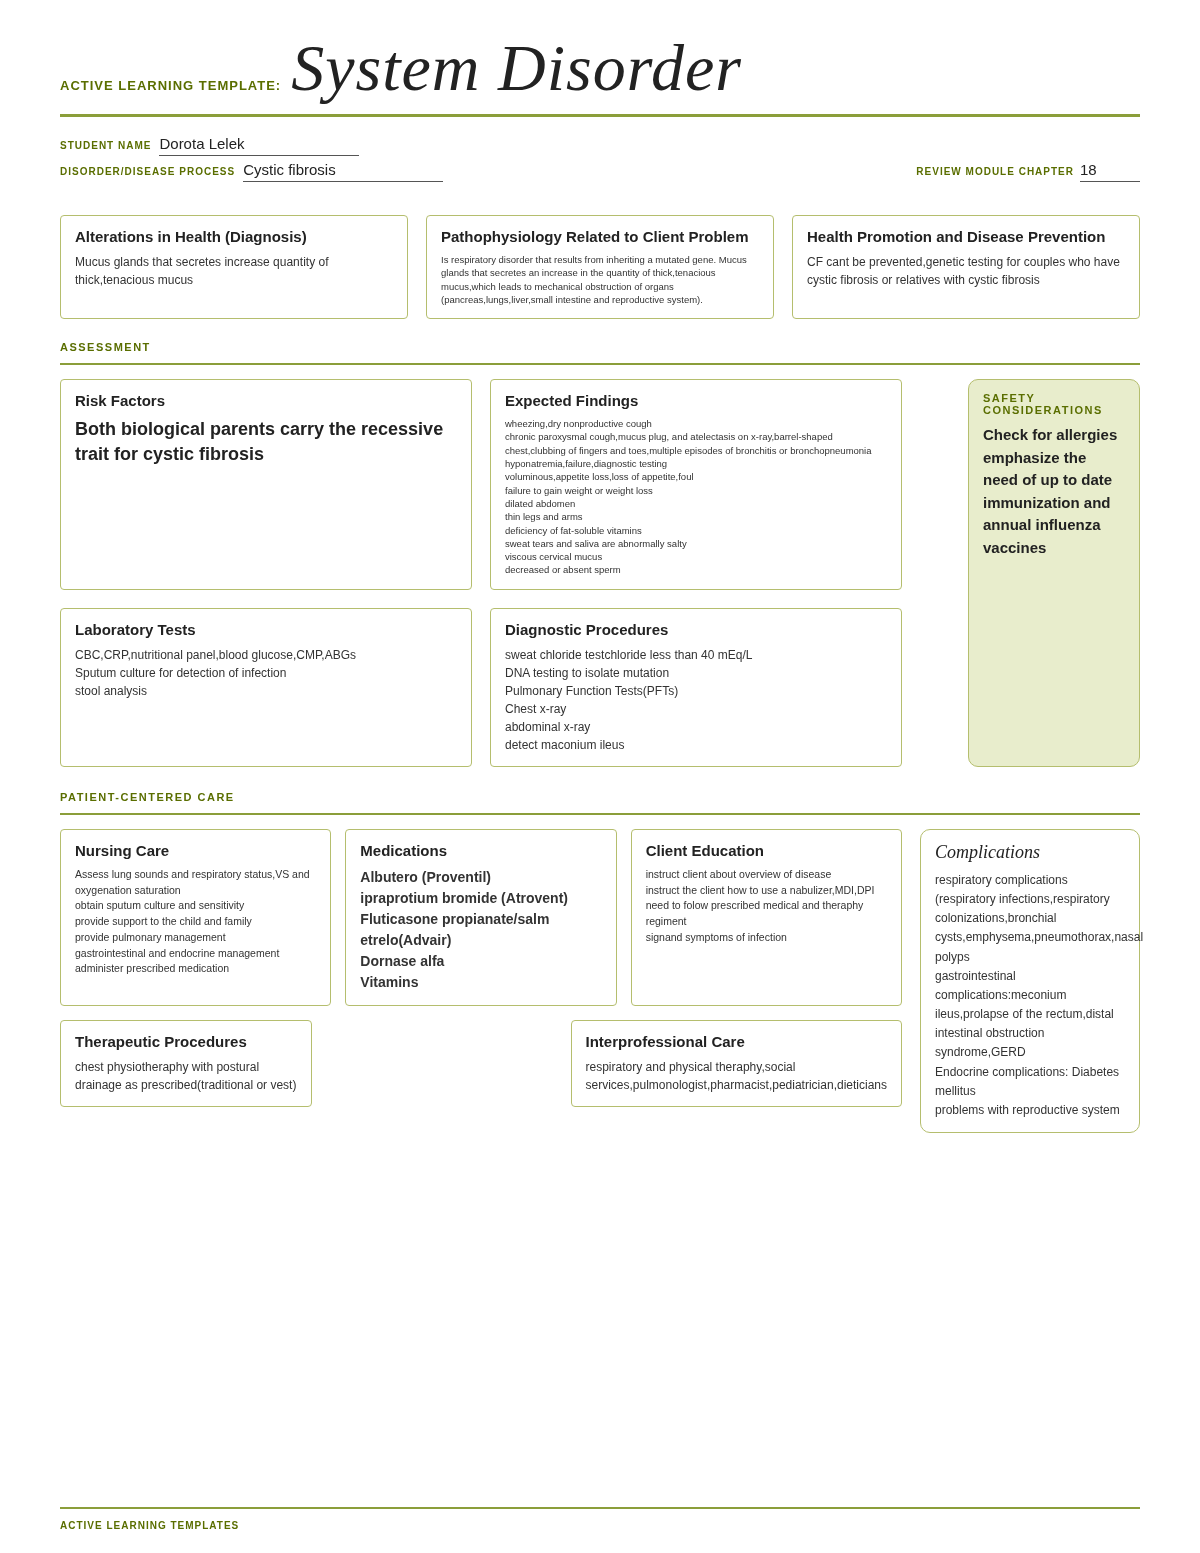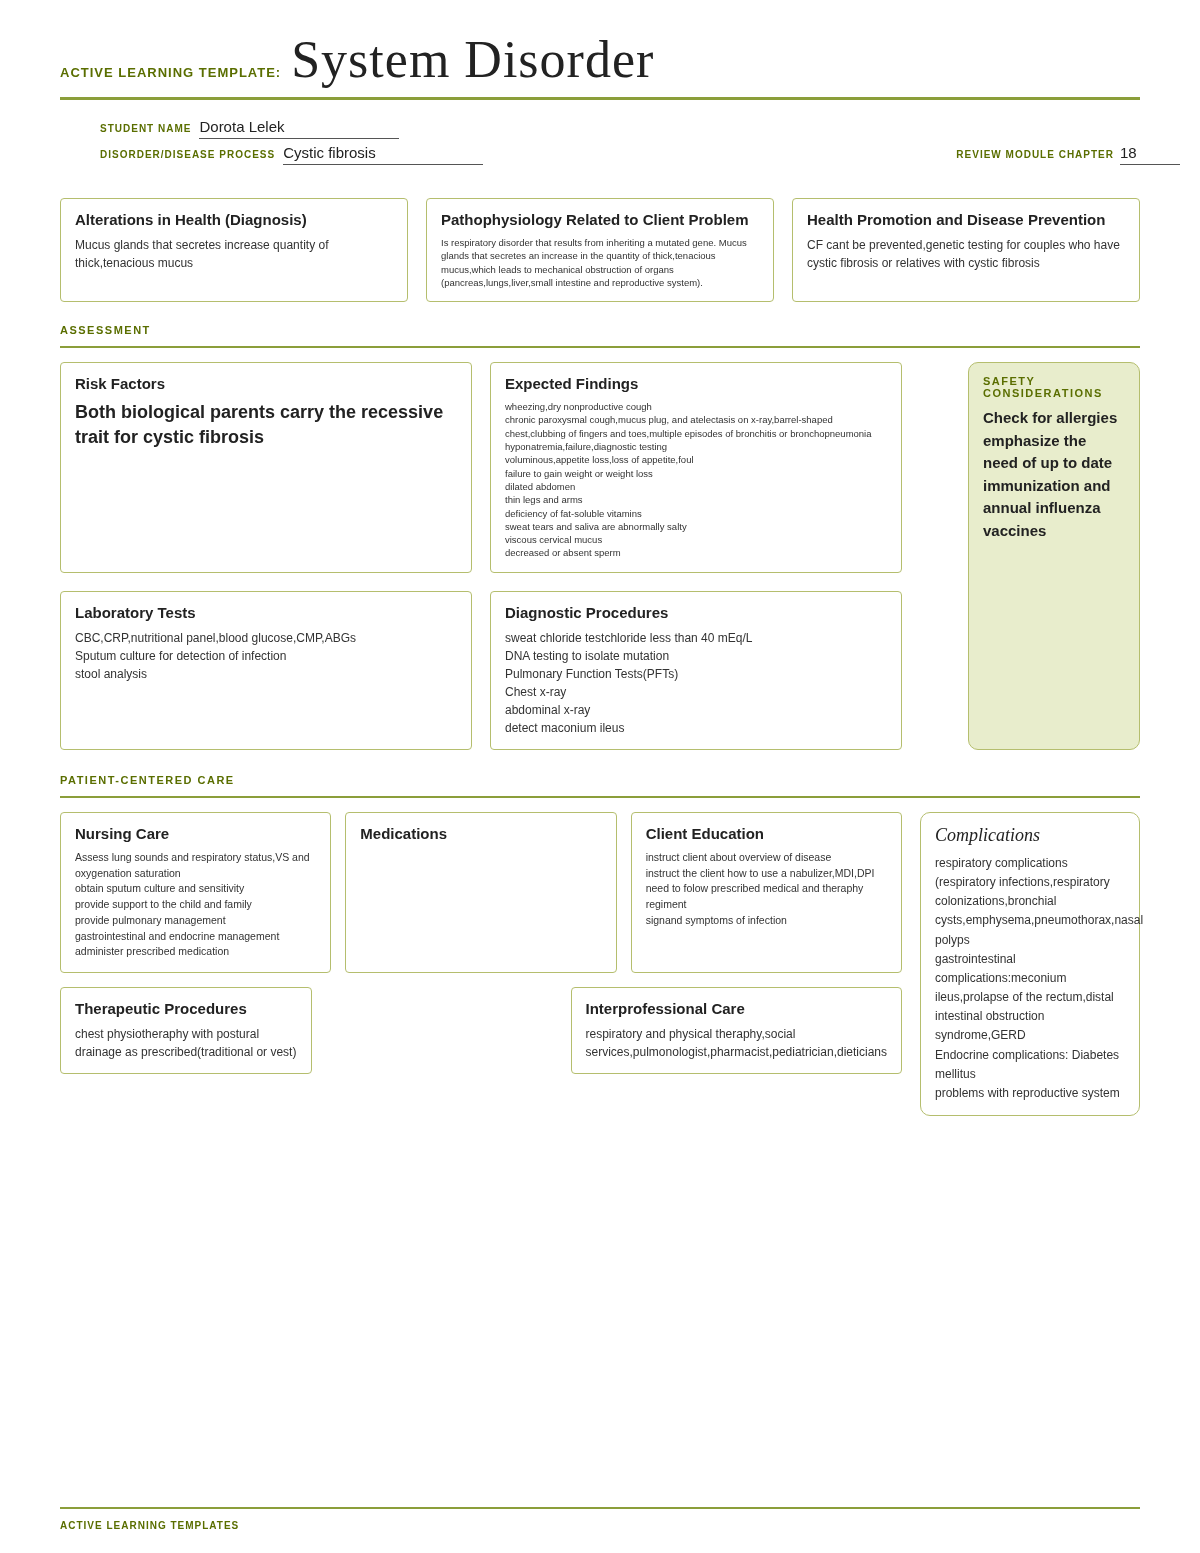--- a/index.html
+++ b/index.html
@@ -30,22 +30,23 @@
       margin-bottom: 18px;
     }
     .header-label {
       font-size: 13px;
       font-weight: bold;
       color: #5a6e00;
       letter-spacing: 1px;
       text-transform: uppercase;
     }
     .header-title {
-      font-size: 52px;
+      font-size: 66px;
       font-family: Georgia, 'Times New Roman', serif;
+      font-style: italic;
       color: #222;
       letter-spacing: 1px;
     }
 
     
     .student-info {
       margin-bottom: 28px;
     }
     .info-row {
       display: flex;
@@ -71,21 +72,20 @@
       margin-left: auto;
       display: flex;
       align-items: baseline;
       gap: 6px;
     }
     .info-row-wrap {
       display: flex;
       align-items: flex-start;
       gap: 8px;
       width: 100%;
-      margin-left: 40px;
     }
 
     
     .section-label {
       font-size: 11px;
       font-weight: bold;
       color: #5a6e00;
       letter-spacing: 1.5px;
       text-transform: uppercase;
       margin-bottom: 10px;
@@ -358,20 +358,25 @@
           <div class="card-title">Nursing Care</div>
           <div class="nursing-body" style="white-space: pre-line;">Assess lung sounds and respiratory status,VS and oxygenation saturation
 obtain sputum culture and sensitivity
 provide support to the child and family
 provide pulmonary management
 gastrointestinal and endocrine management
 administer prescribed medication</div>
         </div>
         <div class="card">
           <div class="card-title">Medications</div>
+          <div class="card-body" style="white-space: pre-line; font-size:14px; font-weight:bold;">Albutero (Proventil)
+ipraprotium bromide (Atrovent)
+Fluticasone propianate/salm etrelo(Advair)
+Dornase alfa
+Vitamins</div>
         </div>
         <div class="card">
           <div class="card-title">Client Education</div>
           <div class="nursing-body" style="white-space: pre-line;">instruct client about overview of disease
 instruct the client how to use a nabulizer,MDI,DPI
 need to folow prescribed medical and theraphy regiment
 signand symptoms of infection</div>
         </div>
       </div>
 

